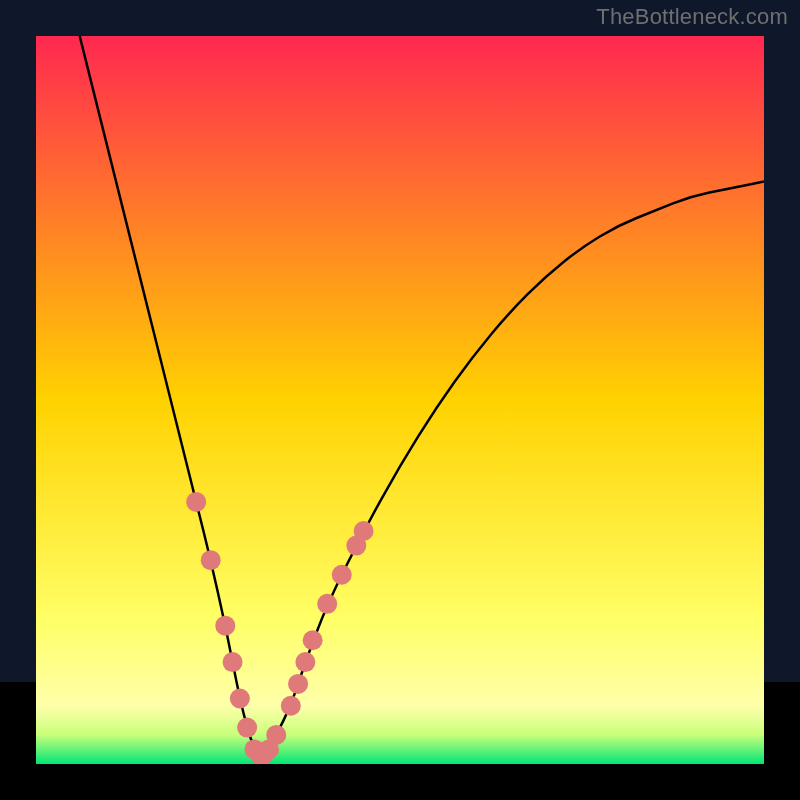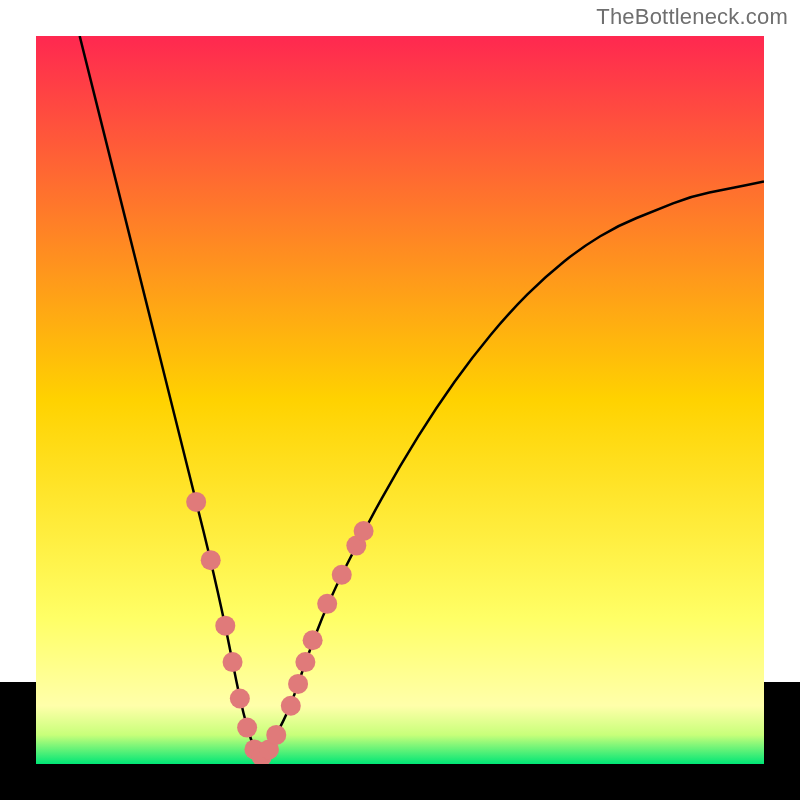--- a/index.html
+++ b/index.html
@@ -9,21 +9,21 @@
     height: 800px;
     background: #000000;
     overflow: hidden;
   }
   .frame {
     position: absolute;
     left: 0;
     top: 0;
     width: 800px;
     height: 682px;
-    background: #ffffff;
+    background: #0f172a;
   }
   .plot-area {
     position: absolute;
     left: 36px;
     top: 36px;
     width: 728px;
     height: 728px;
   }
   svg {
     display: block;

